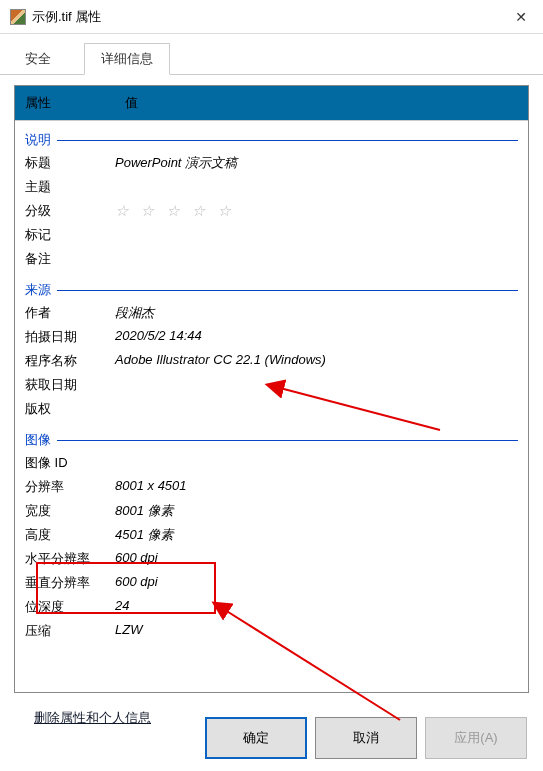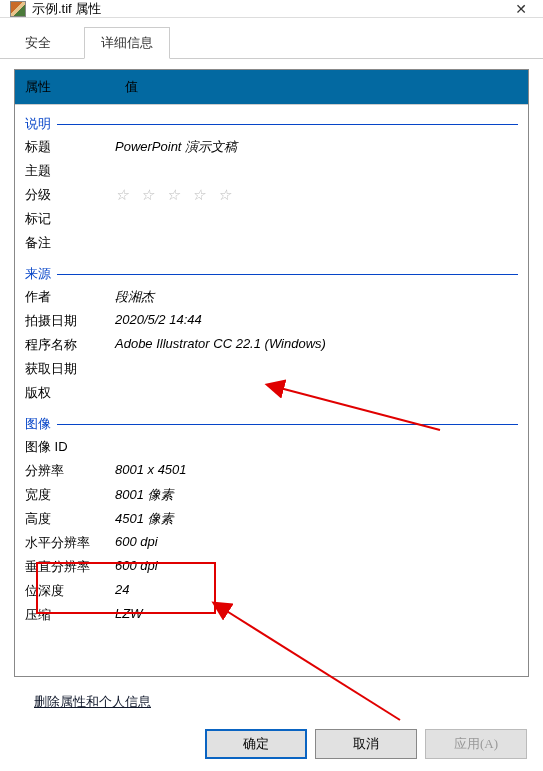--- a/index.html
+++ b/index.html
@@ -8,21 +8,21 @@
     font-family: "Microsoft YaHei", "Segoe UI", sans-serif;
     font-size: 13px;
     background: #fff;
     color: #000;
     width: 543px;
     height: 771px;
     overflow: hidden;
     position: relative;
   }
   .titlebar {
-    height: 18px;
+    height: 34px;
     display: flex;
     align-items: center;
     padding: 0 8px 0 10px;
     border-bottom: 1px solid #ddd;
   }
   .titlebar .icon {
     width: 16px; height:16px; margin-right:6px;
     background: linear-gradient(135deg,#c96b28 0 40%, #e8c38b 40% 60%, #4b7a3a 60%);
     border:1px solid #888;
   }
@@ -110,24 +110,24 @@
 
   .buttons {
     position:absolute;
     bottom:12px; left:0; right:0;
     display:flex;
     justify-content:flex-end;
     gap:8px;
     padding-right:16px;
   }
   .btn{
-    width:102px; height:30px;
+    width:102px; height:42px;
     border:1px solid #888;
     background:#e1e1e1;
-    font-family:Liberation Serif, serif;
+    font-family:Liberation Sans, sans-serif;
     font-size:13px;
   }
   .btn.primary{ border:2px solid #0a64c2; background:#e1e1e1; }
   .btn:disabled{ color:#999; border-color:#bbb; }
 
   .annot-box{
     position:absolute;
     border:2px solid #e00000;
     pointer-events:none;
   }

